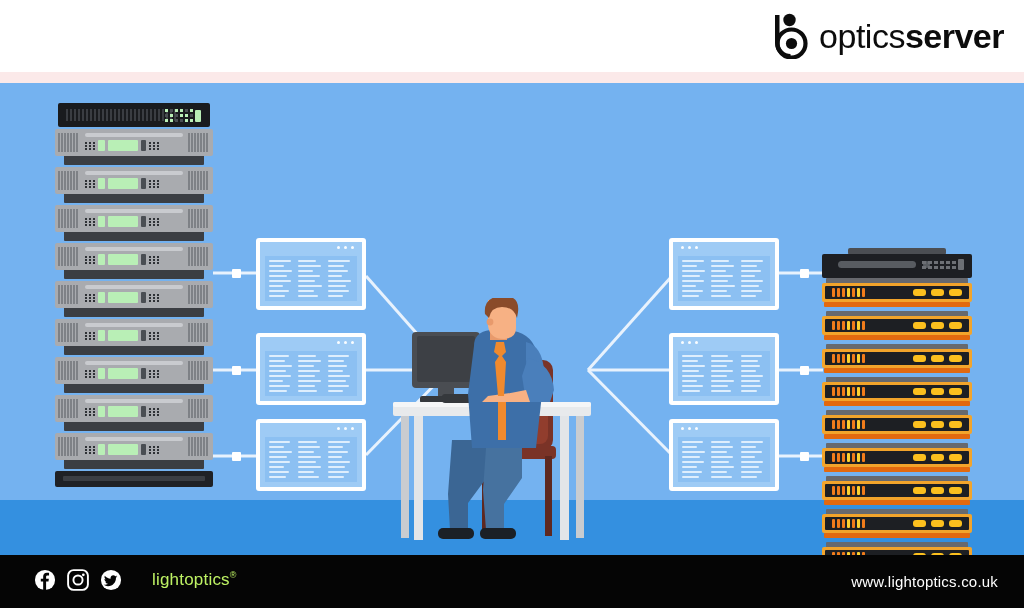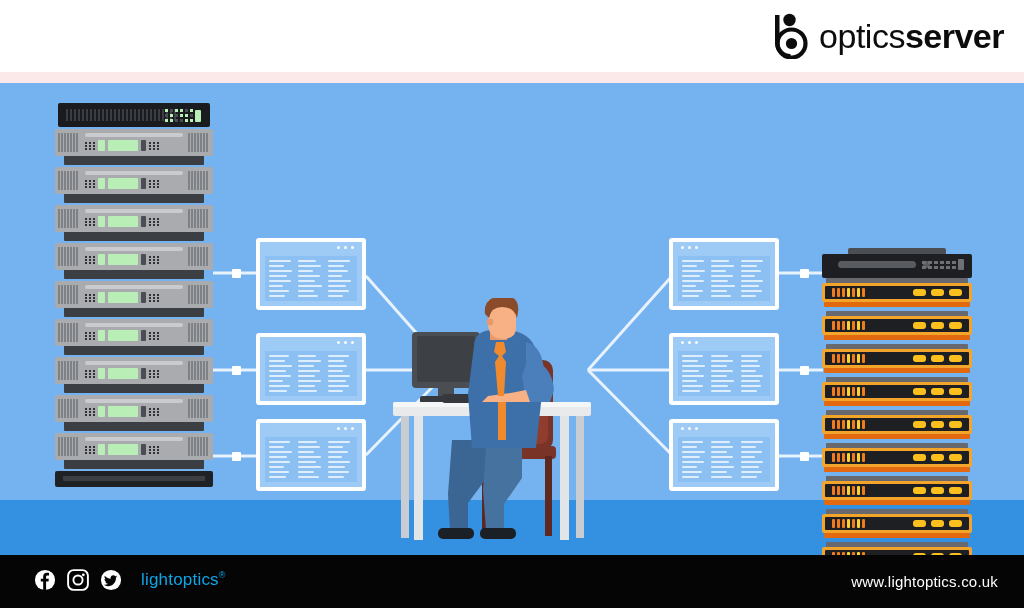--- a/index.html
+++ b/index.html
@@ -105,21 +105,21 @@
   .blade-pills i{width:13px;height:7px;background:#fcc01e;display:block;border-radius:3px;}
   .blade-under{position:absolute;left:2px;top:24px;width:146px;height:5px;background:#e2690f;border-radius:1px;}
 
   
   .scene{position:absolute;left:390px;top:215px;width:230px;height:260px;}
 
   
   .footer{position:absolute;left:0;top:555px;width:1024px;height:53px;background:#050505;}
   .footer-left{position:absolute;left:34px;top:14px;display:flex;align-items:center;gap:11px;}
   .soc{width:22px;height:22px;display:block;}
-  .footer-brand{color:#0ea5e9;font-size:17px;margin-left:8px;letter-spacing:.2px;}
+  .footer-brand{color:#bef264;font-size:17px;margin-left:19px;letter-spacing:.2px;}
   .footer-brand sup{font-size:9px;vertical-align:super;}
   .footer-url{position:absolute;right:26px;top:18px;color:#ffffff;font-size:15px;letter-spacing:.2px;}
 </style>
 </head>
 <body>
 
 <div class="page">
 
   <div class="header">
 

